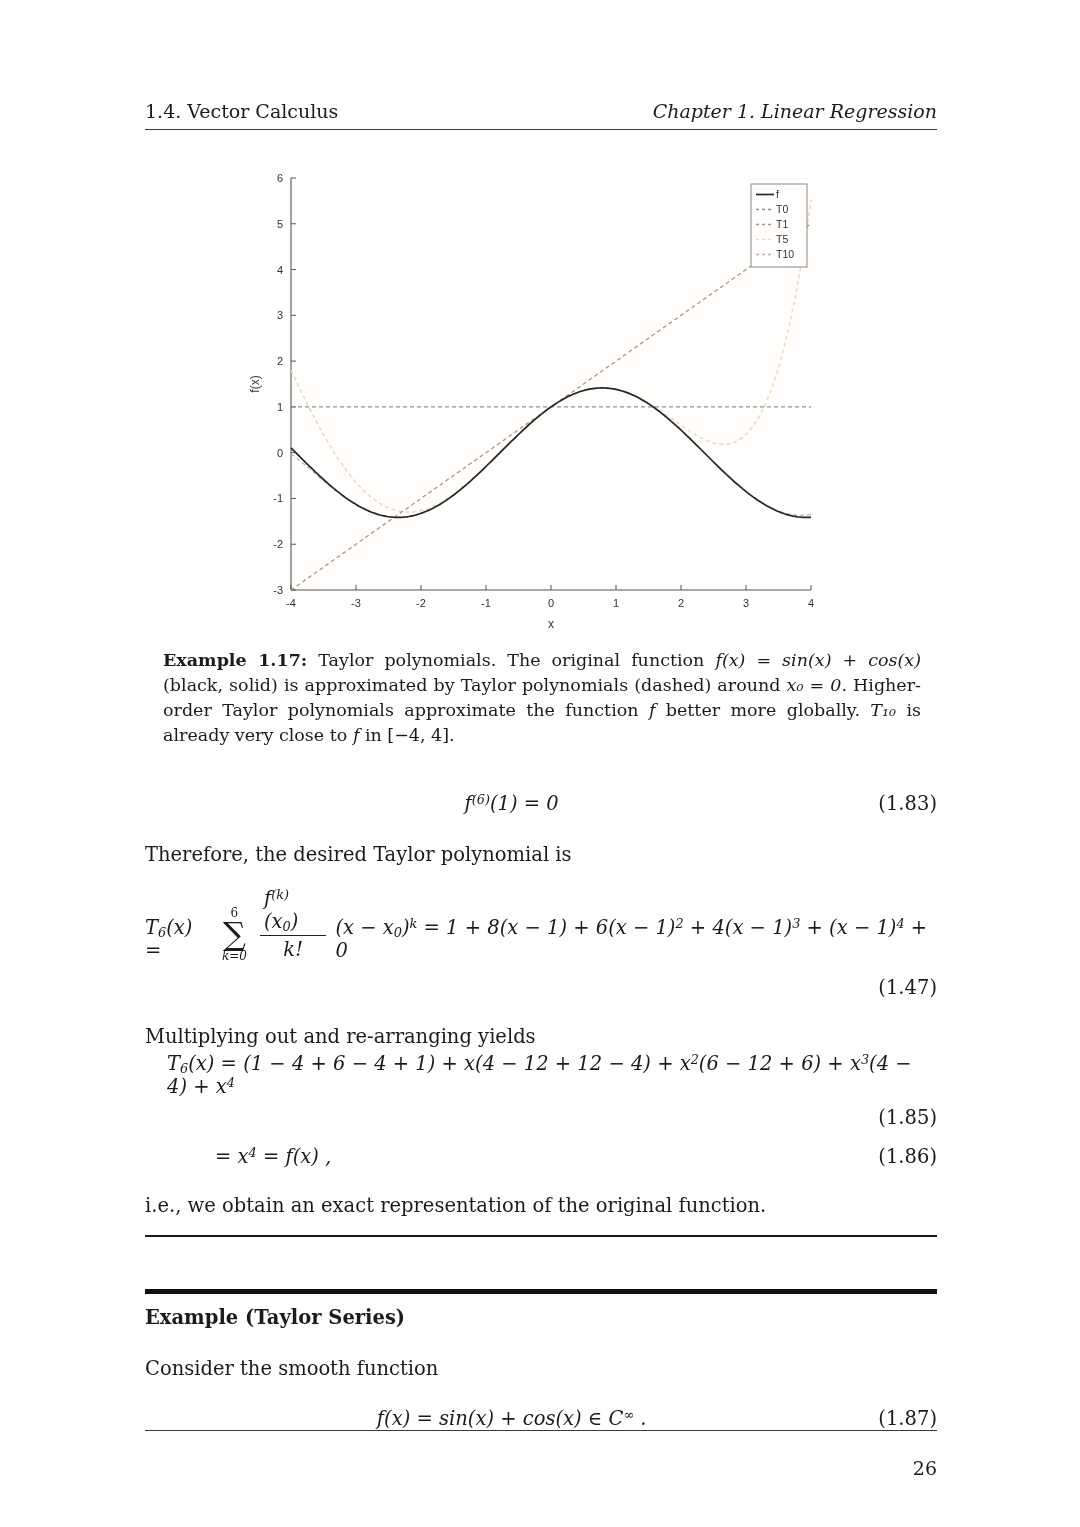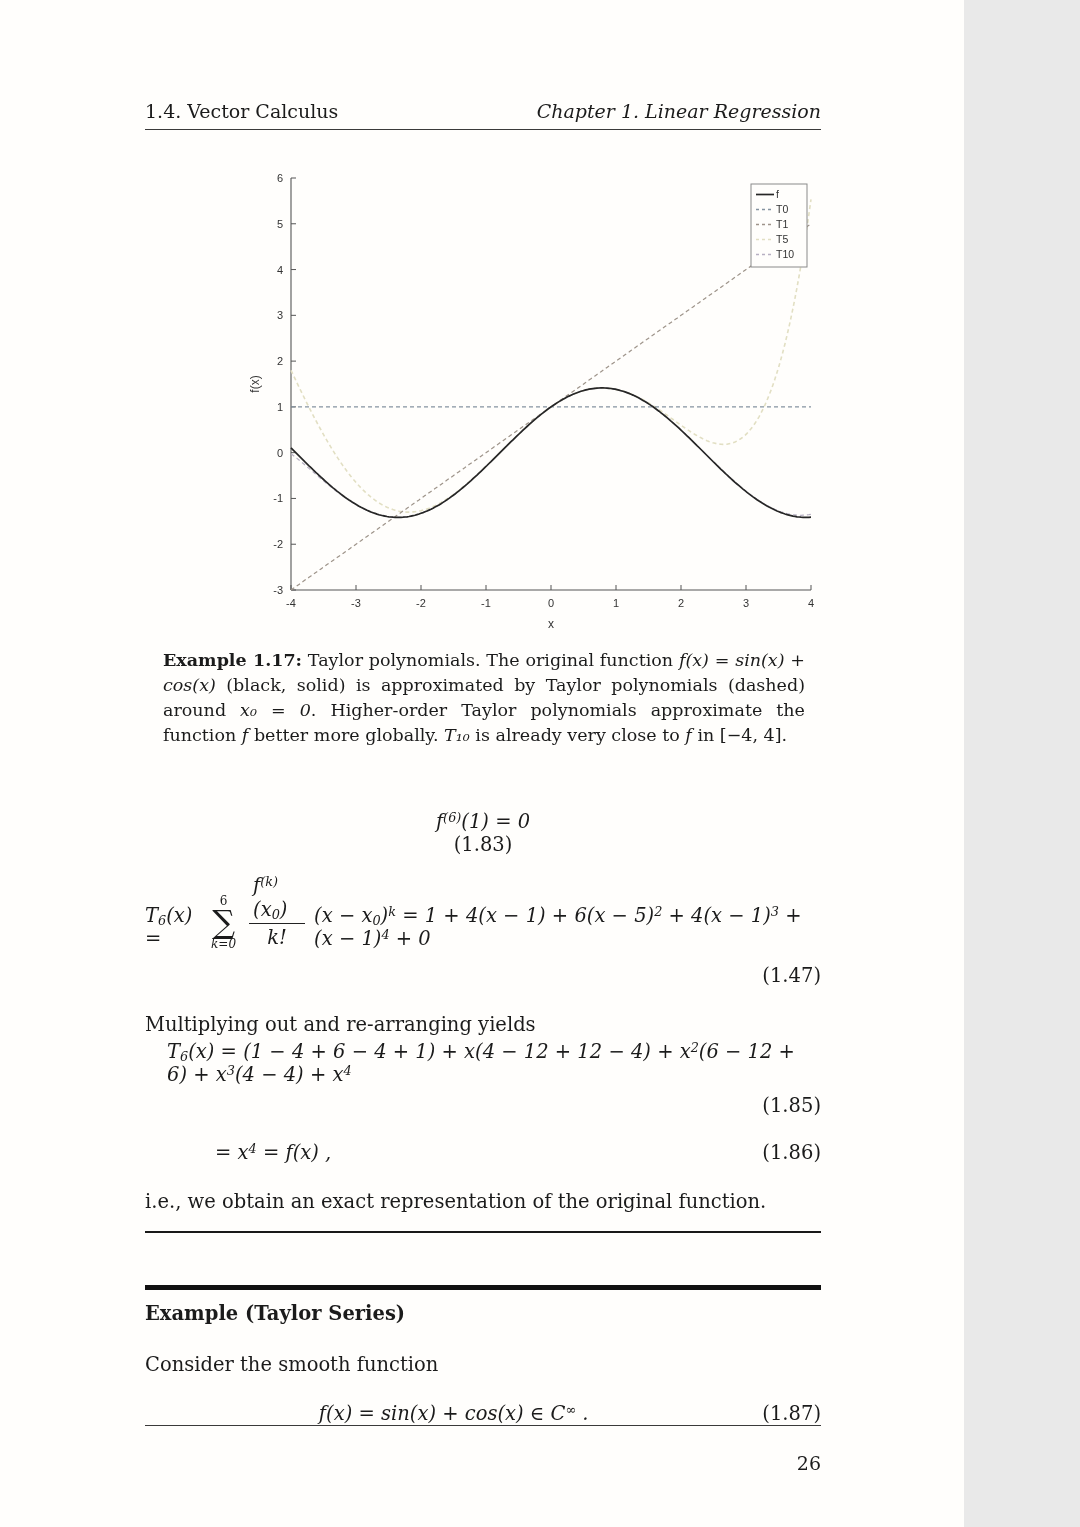--- a/index.html
+++ b/index.html
@@ -1,17 +1,17 @@
 <!DOCTYPE html>
 <html><head>
 <meta charset="utf-8">
 <style>
   html,body{margin:0;padding:0;background:#e9e9e9;}
   .page{
-    position:relative; width:964px; height:1527px; background:#fffefc;
+    position:relative; width:1080px; height:1527px; background:#fffefc;
     box-sizing:border-box; padding:100px 143px 88px 145px;
     font-family:"DejaVu Serif","Liberation Serif",serif; color:#1b1b1b;
     display:flex; flex-direction:column; overflow:hidden;
   }
   
   .hdr{display:flex; justify-content:space-between; align-items:baseline;
        border-bottom:1.5px solid #3a3a3a; padding-bottom:7px; font-size:19px;}
   .hdr .right{font-style:italic;}
   
   .fig{margin-top:34px;}
@@ -119,51 +119,52 @@
           <line x1="511" y1="75.5" x2="529" y2="75.5" stroke="#e2dfc3" stroke-width="1.6" stroke-dasharray="3,3"></line>
           <text x="531" y="79" font-family="&quot;Liberation Sans&quot;, sans-serif" font-size="10.5" fill="#333">T5</text>
           <line x1="511" y1="90.5" x2="529" y2="90.5" stroke="#b7b0c2" stroke-width="1.3" stroke-dasharray="3,3"></line>
           <text x="531" y="94" font-family="&quot;Liberation Sans&quot;, sans-serif" font-size="10.5" fill="#333">T10</text>
         </g>
       </svg>
     <p class="caption"><span class="lbl">Example 1.17:</span>
       <span>Taylor polynomials. The original function </span><span class="it">f(x) = sin(x) + cos(x)</span><span> (black, solid) is approximated by Taylor polynomials (dashed) around </span><span class="it">x₀ = 0</span><span>. Higher-order Taylor polynomials approximate the function </span><span class="it">f</span><span> better more globally. </span><span class="it">T₁₀</span><span> is already very close to </span><span class="it">f</span><span> in [−4, 4].</span></p>
   </div>
 
-  <div class="eqrow" style="margin-top:63px;flex-direction:column;">
+  <div class="eqrow" style="margin-top:45px;">
     <span class="eqbody"><span>f</span><sup>(6)</sup><span>(1) = 0</span></span>
     <span class="eqtag">(1.83)</span>
   </div>
 
+  <p class="para" style="margin:26px 0 0;">Therefore, the desired Taylor polynomial is</p>
 
   <div style="margin-top:18px;">
     <div class="eq84">
       <span><span>T</span><sub>6</sub><span>(x) = </span></span>
       <span class="sumblock">
         <span class="lim" style="font-style:normal;">6</span>
         <span class="sym">∑</span>
         <span class="lim">k=0</span>
       </span>
       <span class="fracblock">
         <span class="num"><span>f</span><sup>(k)</sup><span>(x</span><sub>0</sub><span>)</span></span>
         <span class="den">k!</span>
       </span>
-      <span><span>(x − x</span><sub>0</sub><span>)</span><sup>k</sup><span> = 1 + 4(x − 1) + 6(x − 5)</span><sup>2</sup><span> + 4(x − 1)</span><sup>3</sup><span> + (x − 1)</span><sup>4</sup><span> + 0</span></span>
+      <span><span>(x − x</span><sub>0</sub><span>)</span><sup>k</sup><span> = 1 + 8(x − 1) + 6(x − 1)</span><sup>2</sup><span> + 4(x − 1)</span><sup>3</sup><span> + (x − 1)</span><sup>4</sup><span> + 0</span></span>
     </div>
     <div class="tagline">(1.47)</div>
   </div>
 
   <p class="para" style="margin:24px 0 0;">Multiplying out and re-arranging yields</p>
 
   <div style="margin-top:2px;">
     <div style="font-size:19.5px; font-style:italic; padding-left:22px;"><span>T</span><sub>6</sub><span>(x) = (1 − 4 + 6 − 4 + 1) + x(4 − 12 + 12 − 4) + x</span><sup>2</sup><span>(6 − 12 + 6) + x</span><sup>3</sup><span>(4 − 4) + x</span><sup>4</sup></div>
     <div class="tagline" style="margin-top:8px;">(1.85)</div>
   </div>
 
-  <div class="eqrow" style="margin-top:24px;align-items:flex-end;">
+  <div class="eqrow" style="margin-top:16px;align-items:flex-end;">
     <span style="font-style:italic; padding-left:70px;"><span>= x</span><sup>4</sup><span> = f(x) ,</span></span>
     <span class="eqtag" style="margin-left:auto;">(1.86)</span>
   </div>
 
   <p class="para" style="margin:24px 0 0;">i.e., we obtain an exact representation of the original function.</p>
 
   <div class="ex-end"></div>
 
   <div class="ex-start"></div>
   <div class="ex-title">Example (Taylor Series)</div>

